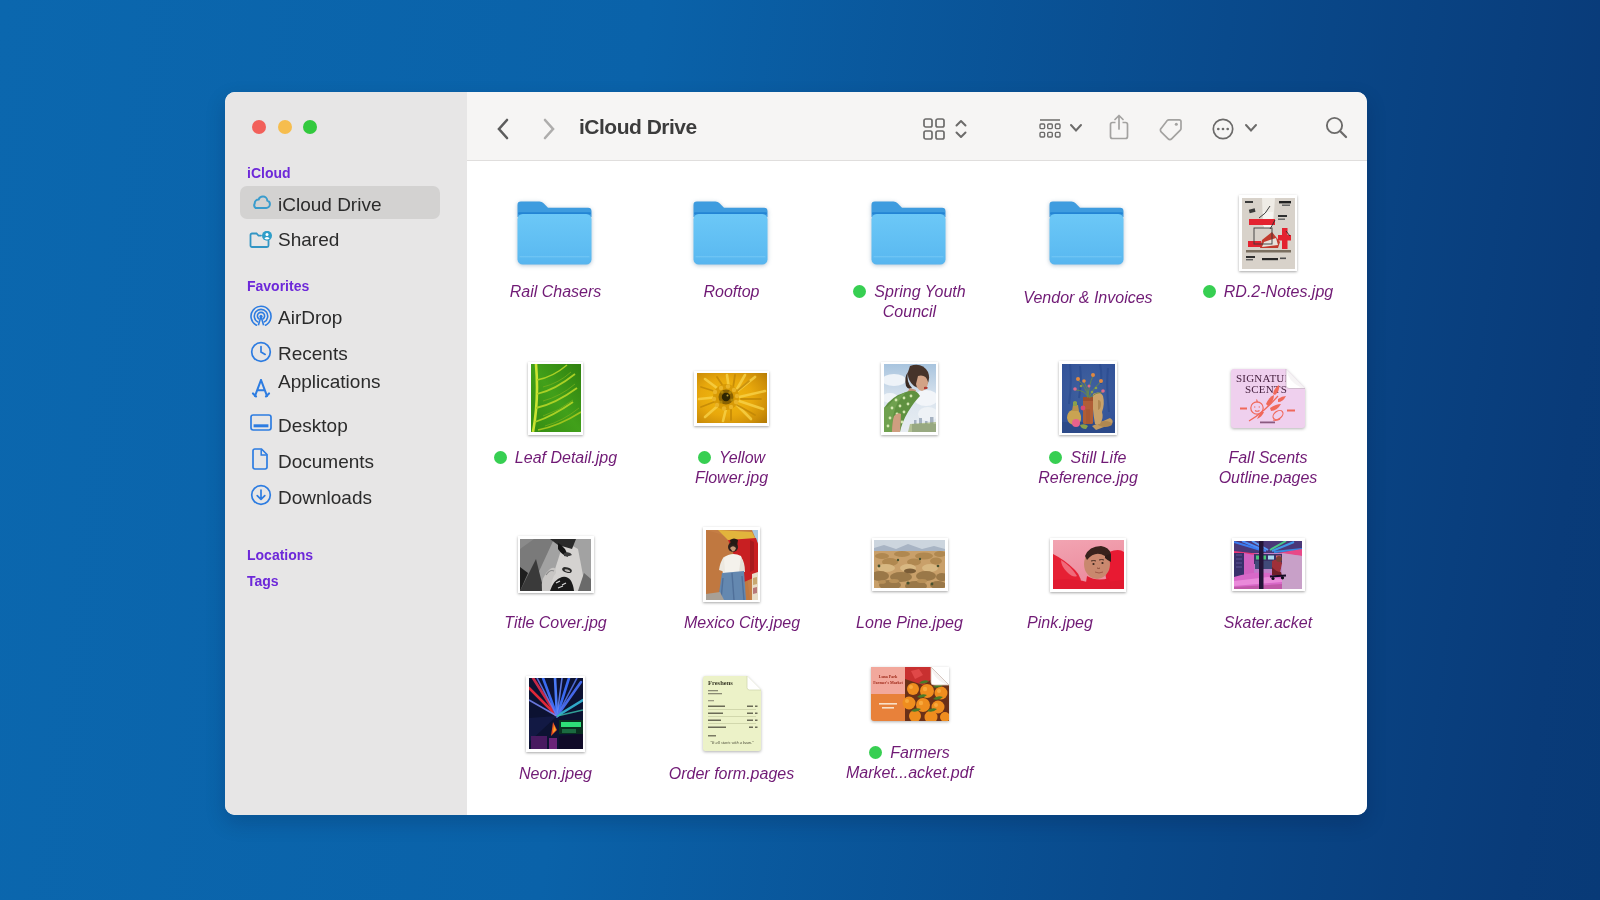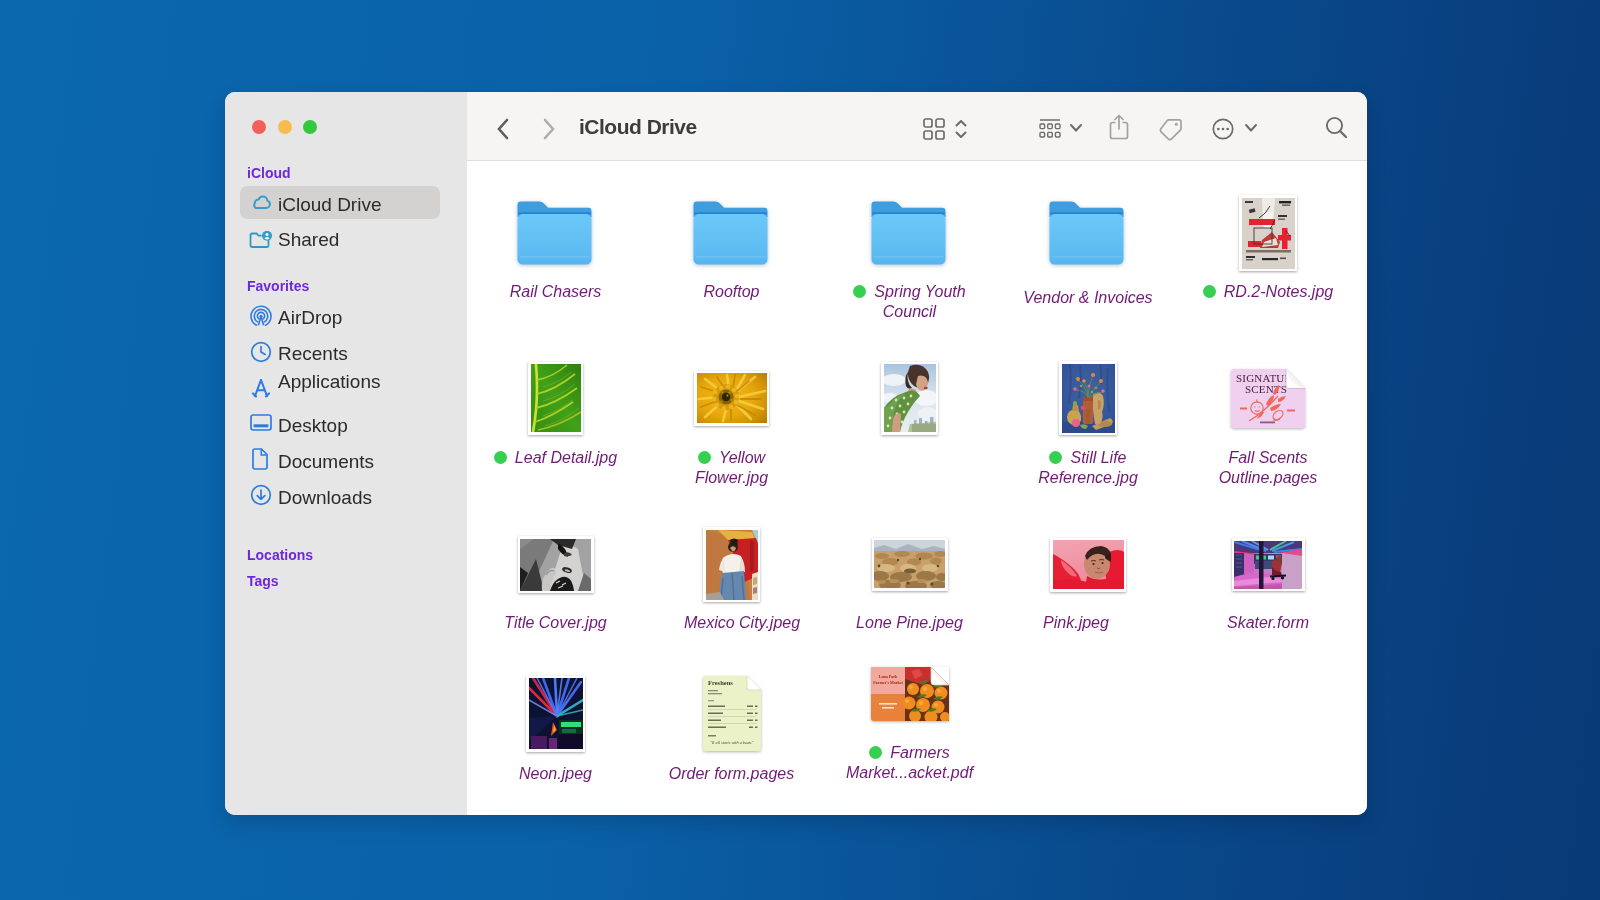--- a/index.html
+++ b/index.html
@@ -691,19 +691,19 @@
     <div class="lab" style="left:353.5px;top:120.5px;"><span><span class="dot"></span>Spring Youth</span><br>Council</div>
     <div class="lab" style="left:532px;top:120.5px;margin-top:6px;">Vendor &amp; Invoices</div>
     <div class="lab" style="left:712px;top:120.5px;"><span><span class="dot"></span>RD.2-Notes.jpg</span></div>
     <div class="lab" style="left:-0.5px;top:286.5px;"><span><span class="dot"></span>Leaf Detail.jpg</span></div>
     <div class="lab" style="left:175.5px;top:286.5px;"><span><span class="dot"></span>Yellow</span><br>Flower.jpg</div>
     <div class="lab" style="left:532px;top:286.5px;"><span><span class="dot"></span>Still Life</span><br>Reference.jpg</div>
     <div class="lab" style="left:712px;top:286.5px;">Fall Scents<br>Outline.pages</div>
     <div class="lab" style="left:-0.5px;top:451.5px;">Title Cover.jpg</div>
     <div class="lab" style="left:186px;top:451.5px;">Mexico City.jpeg</div>
     <div class="lab" style="left:353.5px;top:451.5px;">Lone Pine.jpeg</div>
-    <div class="lab" style="left:520px;top:451.5px;">Pink.jpeg</div>
-    <div class="lab" style="left:712px;top:451.5px;">Skater.form</div>
+    <div class="lab" style="left:504px;top:451.5px;">Pink.jpeg</div>
+    <div class="lab" style="left:712px;top:451.5px;">Skater.acket</div>
     <div class="lab" style="left:-0.5px;top:602.5px;">Neon.jpeg</div>
     <div class="lab" style="left:175.5px;top:602.5px;">Order form.pages</div>
     <div class="lab" style="left:353.5px;top:581.5px;"><span><span class="dot"></span>Farmers</span><br>Market...acket.pdf</div>
   </div>
 </div>
 
 </body></html>

